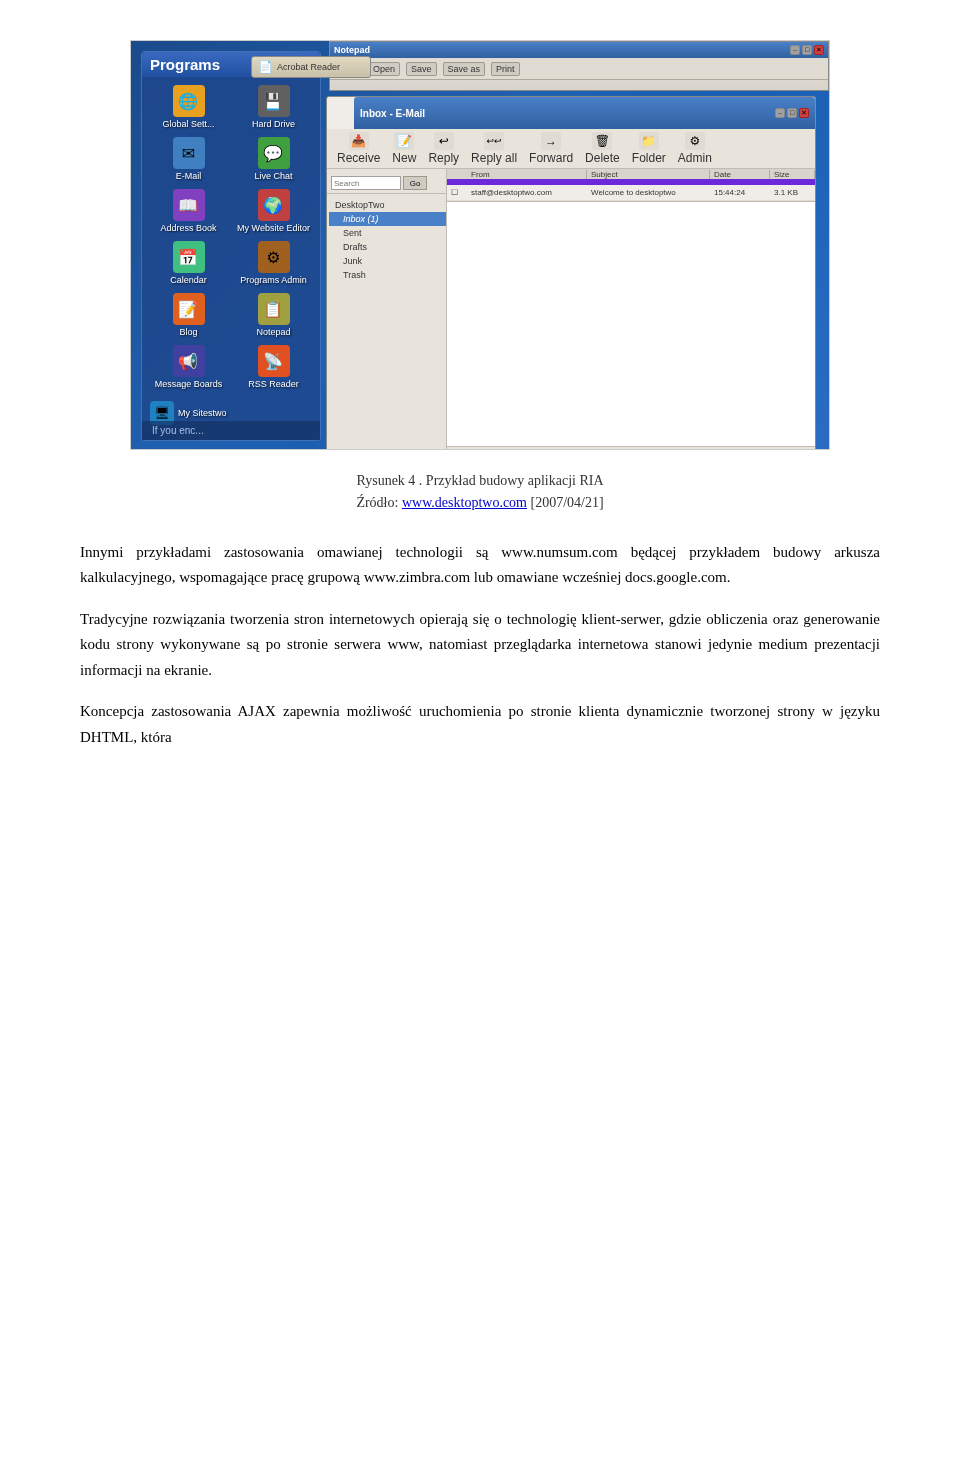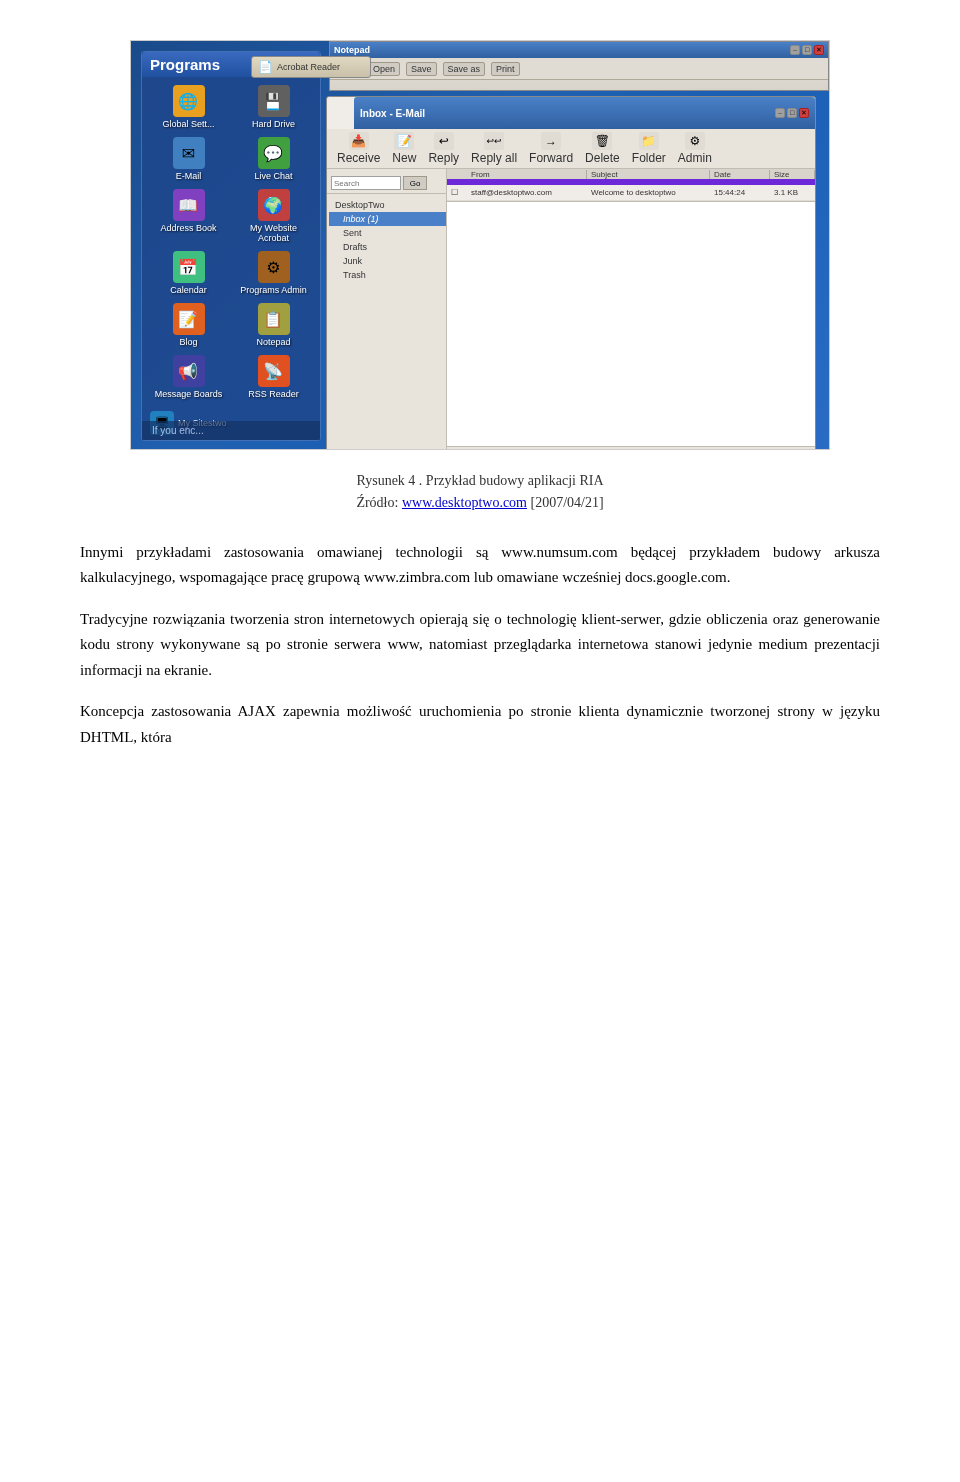--- a/index.html
+++ b/index.html
@@ -466,21 +466,21 @@
           <div class="prog-icon">
             <div class="prog-icon-img icon-chat">💬</div>
             <span class="prog-icon-label">Live Chat</span>
           </div>
           <div class="prog-icon">
             <div class="prog-icon-img icon-address">📖</div>
             <span class="prog-icon-label">Address Book</span>
           </div>
           <div class="prog-icon">
             <div class="prog-icon-img icon-website">🌍</div>
-            <span class="prog-icon-label">My Website Acrobat</span>
+            <span class="prog-icon-label">My Website Editor</span>
           </div>
           <div class="prog-icon">
             <div class="prog-icon-img icon-calendar">📅</div>
             <span class="prog-icon-label">Calendar</span>
           </div>
           <div class="prog-icon">
             <div class="prog-icon-img icon-programs">⚙</div>
             <span class="prog-icon-label">Programs Admin</span>
           </div>
           <div class="prog-icon">

